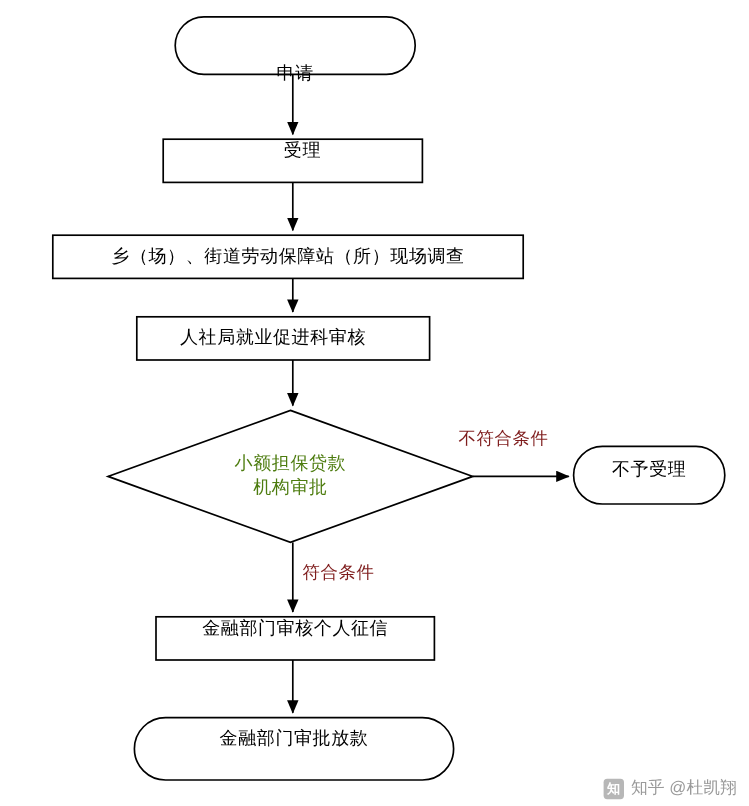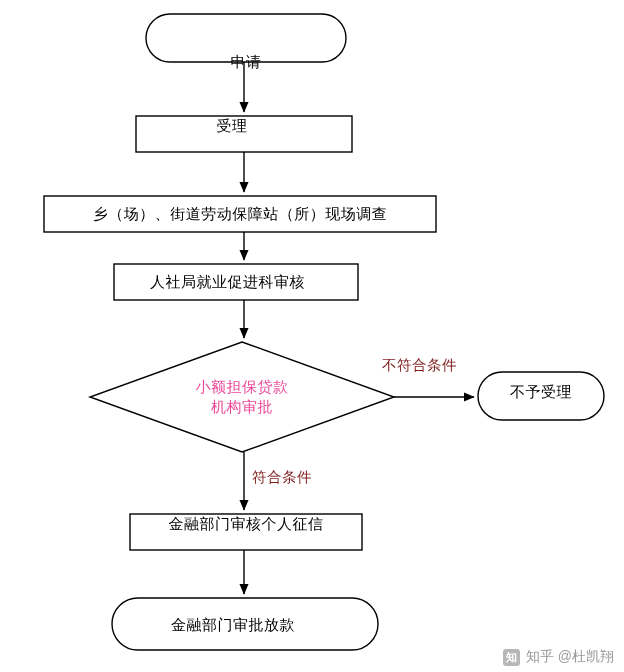--- a/index.html
+++ b/index.html
@@ -46,21 +46,21 @@
     display: flex;
     align-items: center;
     justify-content: center;
   }
   .diamond-label {
     position: relative;
     z-index: 2;
     text-align: center;
     font-size: 15px;
     line-height: 1.35;
-    color: #ec4899;
+    color: #4d7c0f;
     letter-spacing: 0.5px;
     pointer-events: none;
   }
   .edge-label {
     position: absolute;
     font-size: 14.5px;
     color: #7f1d1d;
     letter-spacing: 0.5px;
     white-space: nowrap;
   }
@@ -119,21 +119,21 @@
   <line x1="244" y1="300" x2="244" y2="338" stroke="#000000" stroke-width="1.4" marker-end="url(#arrow)"></line>
   <line x1="394" y1="397" x2="474" y2="397" stroke="#000000" stroke-width="1.4" marker-end="url(#arrow)"></line>
   <line x1="244" y1="452" x2="244" y2="510" stroke="#000000" stroke-width="1.4" marker-end="url(#arrow)"></line>
   <line x1="244" y1="550" x2="244" y2="594" stroke="#000000" stroke-width="1.4" marker-end="url(#arrow)"></line>
 </svg>
 
 <div class="node round" style="left:146px; top:14px; width:200px; height:48px; border:none; background:transparent;margin-top:24px;">
   <span>申请</span>
 </div>
 
-<div class="node rect" style="left:124px; top:116px; width:216px; height:20px; border:none; background:transparent;">
+<div class="node rect" style="left:144px; top:116px; width:216px; height:20px; border:none; background:transparent;">
   <span>受理</span>
 </div>
 
 <div class="node rect" style="left:44px; top:196px; width:392px; height:36px; border:none; background:transparent;">
   <span>乡（场）、街道劳动保障站（所）现场调查</span>
 </div>
 
 <div class="node rect" style="left:114px; top:264px; width:227px; height:36px; border:none; background:transparent;">
   <span>人社局就业促进科审核</span>
 </div>
@@ -144,21 +144,21 @@
 </div>
 
 <div class="node round" style="left:478px; top:372px; width:126px; height:40px; border:none; background:transparent;">
   <span>不予受理</span>
 </div>
 
 <div class="node rect" style="left:130px; top:514px; width:232px; height:20px; border:none; background:transparent;">
   <span>金融部门审核个人征信</span>
 </div>
 
-<div class="node round" style="left:100px; top:598px; width:266px; height:37px; border:none; background:transparent;align-items:flex-end;">
+<div class="node round" style="left:112px; top:598px; width:266px; height:37px; border:none; background:transparent;">
   <span>金融部门审批放款</span>
 </div>
 
 <div class="edge-label" style="left:382px; top:356px;">不符合条件</div>
 <div class="edge-label" style="left:252px; top:468px;text-align:center;">符合条件</div>
 
 <div class="watermark">
   <span class="wm-logo">知</span>
   <span>知乎 @杜凯翔</span>
 </div>

